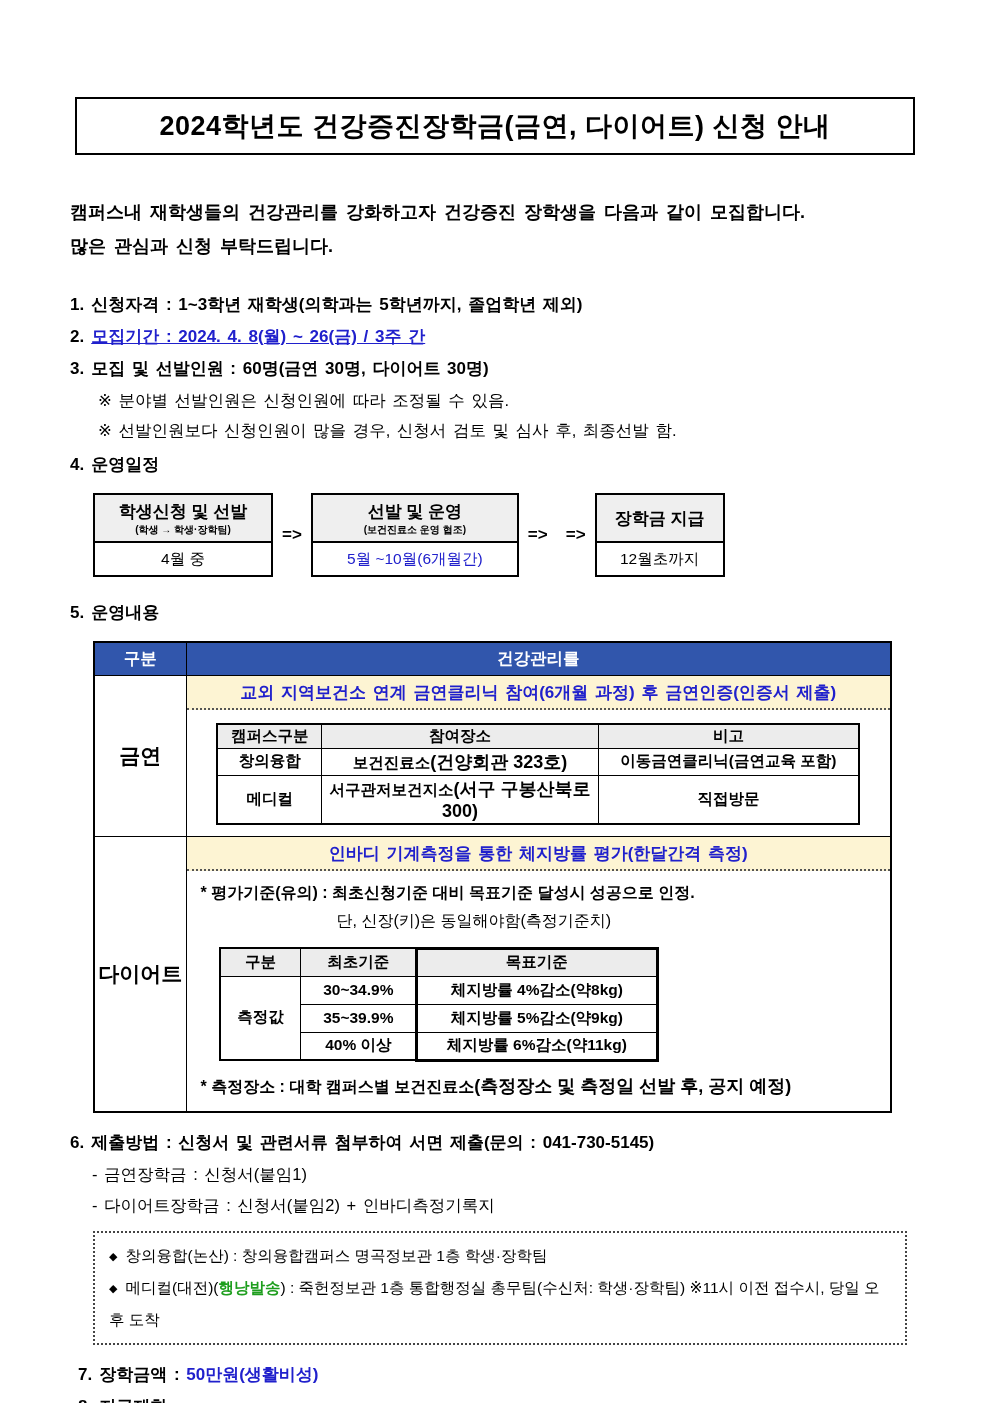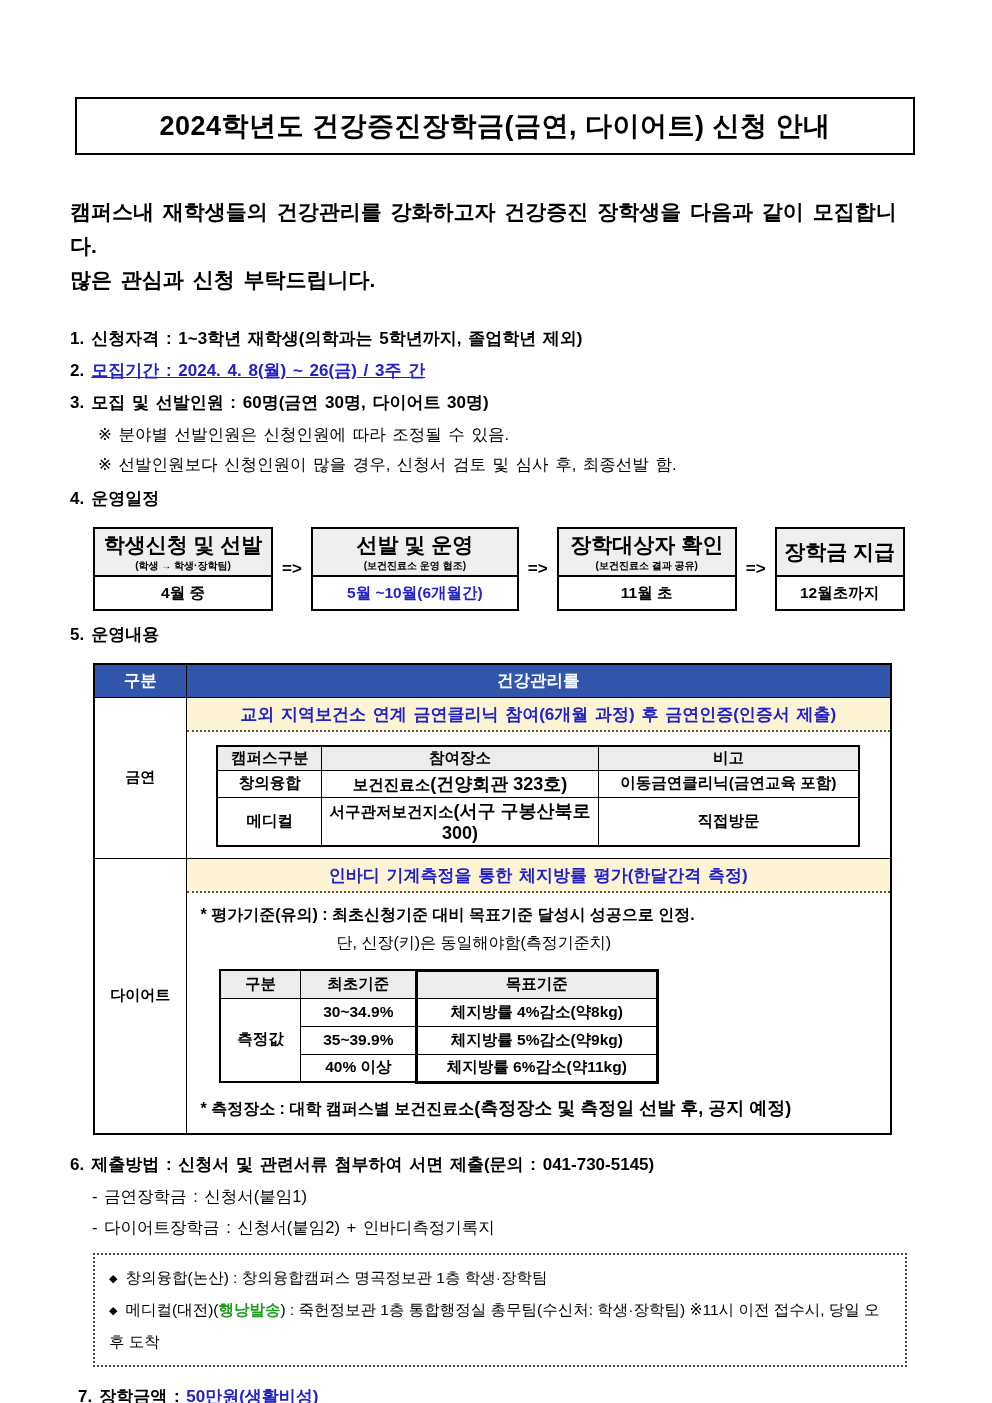--- a/index.html
+++ b/index.html
@@ -13,55 +13,55 @@
 
   
   .title-box {
     margin-left:5px; width:840px; height:58px;
     border:2px solid #000;
     display:flex; align-items:center; justify-content:center;
   }
   .title-box h1 { font-size:27px; font-weight:bold; letter-spacing:0.5px; }
 
   
-  .intro { margin-top:40px; font-size:21px; font-weight:bold; line-height:34px; word-spacing:3px; }
+  .intro { margin-top:40px; font-size:18px; font-weight:bold; line-height:34px; word-spacing:3px; }
 
   
   .list { margin-top:26px; }
   .item { font-size:17px; font-weight:bold; line-height:32px; word-spacing:2px; }
   .item .num { margin-right:7px; }
   .blue { color:#2020CC; }
   .underline { text-decoration:underline; }
   .note { font-weight:normal; font-size:16.5px; line-height:30px; padding-left:28px; }
   .subline { font-weight:normal; font-size:16.5px; line-height:31px; padding-left:22px; }
 
   
   .flow { margin:12px 0 0 23px; display:flex; align-items:center; }
   .flow-arrow { font-size:17px; font-weight:bold; margin:0 9px; white-space:nowrap; }
   .step { border:2px solid #000; height:84px; display:flex; flex-direction:column; }
   .step-top {
     background:#EFEFEF; border-bottom:2px solid #000; flex:1;
     display:flex; flex-direction:column; justify-content:center; align-items:center;
     padding:2px 4px;
   }
-  .step-title { font-size:21px; font-weight:bold; white-space:nowrap; }
+  .step-title { font-size:17px; font-weight:bold; white-space:nowrap; }
   .step-sub { font-size:10px; font-weight:bold; white-space:nowrap; }
   .step-date { height:32px; display:flex; align-items:center; justify-content:center;
-               font-size:15.5px; font-weight:bold; background:#fff; }
+               font-size:15.5px; font-weight:normal; background:#fff; }
   .w1{width:180px;} .w2{width:208px;} .w3{width:180px;} .w4{width:130px;}
 
   
   table { border-collapse:collapse; }
   .main-table { margin:12px 0 0 23px; width:797px; border:2px solid #000; table-layout:fixed; }
   .main-table > tbody > tr > th, .main-table > tbody > tr > td { border:1.5px solid #000; }
   .mt-head th {
     background:#3156AC; color:#fff; font-size:16.5px; font-weight:bold;
     height:33px; text-align:center;
   }
-  .row-label { width:92px; text-align:center; font-size:15px; font-weight:bold; vertical-align:middle; }
+  .row-label { width:92px; text-align:center; font-size:21px; font-weight:bold; vertical-align:middle; }
   .content-cell { padding:0; vertical-align:top; }
   .banner {
     background:#FDF4D3; color:#2020CC; font-size:17px; font-weight:bold;
     text-align:center; padding:5px 0 4px 0; word-spacing:2px;
     border-bottom:2px dotted #555;
   }
   .inner1 { margin:13px auto 11px auto; width:644px; border:2px solid #000; font-size:15.5px; }
   .inner1 th, .inner1 td { border:1.5px solid #000; text-align:center; height:20px; padding:1px 4px; }
   .inner1 th { background:#ECECEC; font-weight:bold; }
   .inner1 td { font-weight:bold; }
@@ -84,21 +84,21 @@
     margin:10px 0 0 23px; width:814px;
     border:2px dotted #444;
     padding:7px 12px 8px 14px;
   }
   .dotted-box .dline { font-size:15.5px; line-height:31px; font-weight:normal; }
   .bullet { font-size:11px; margin-right:8px; vertical-align:1px; }
   .green { color:#1E9E1E; font-weight:bold; }
 
   .indent8 { padding-left:8px; }
   .mt14 { margin-top:14px; }
-  .mt20 { margin-top:8px; }
+  .mt20 { margin-top:20px; }
   .mt4 { margin-top:4px; }
 </style>
 </head>
 <body>
 
 <div class="page">
 
   <div class="title-box">
     <h1>2024학년도 건강증진장학금(금연, 다이어트) 신청 안내</h1>
   </div>
@@ -138,27 +138,20 @@
       </div>
       <span class="flow-arrow">=&gt;</span>
       <div class="step w2">
         <div class="step-top">
           <div class="step-title">선발 및 운영</div>
           <div class="step-sub">(보건진료소 운영 협조)</div>
         </div>
         <div class="step-date blue">5월 ~10월(6개월간)</div>
       </div>
       <span class="flow-arrow">=&gt;</span>
-      <div class="step w3">
-        <div class="step-top">
-          <div class="step-title">장학대상자 확인</div>
-          <div class="step-sub">(보건진료소 결과 공유)</div>
-        </div>
-        <div class="step-date">11월 초</div>
-      </div>
       <span class="flow-arrow">=&gt;</span>
       <div class="step w4">
         <div class="step-top">
           <div class="step-title">장학금 지급</div>
           <div class="step-sub"></div>
         </div>
         <div class="step-date">12월초까지</div>
       </div>
     </div>
 

